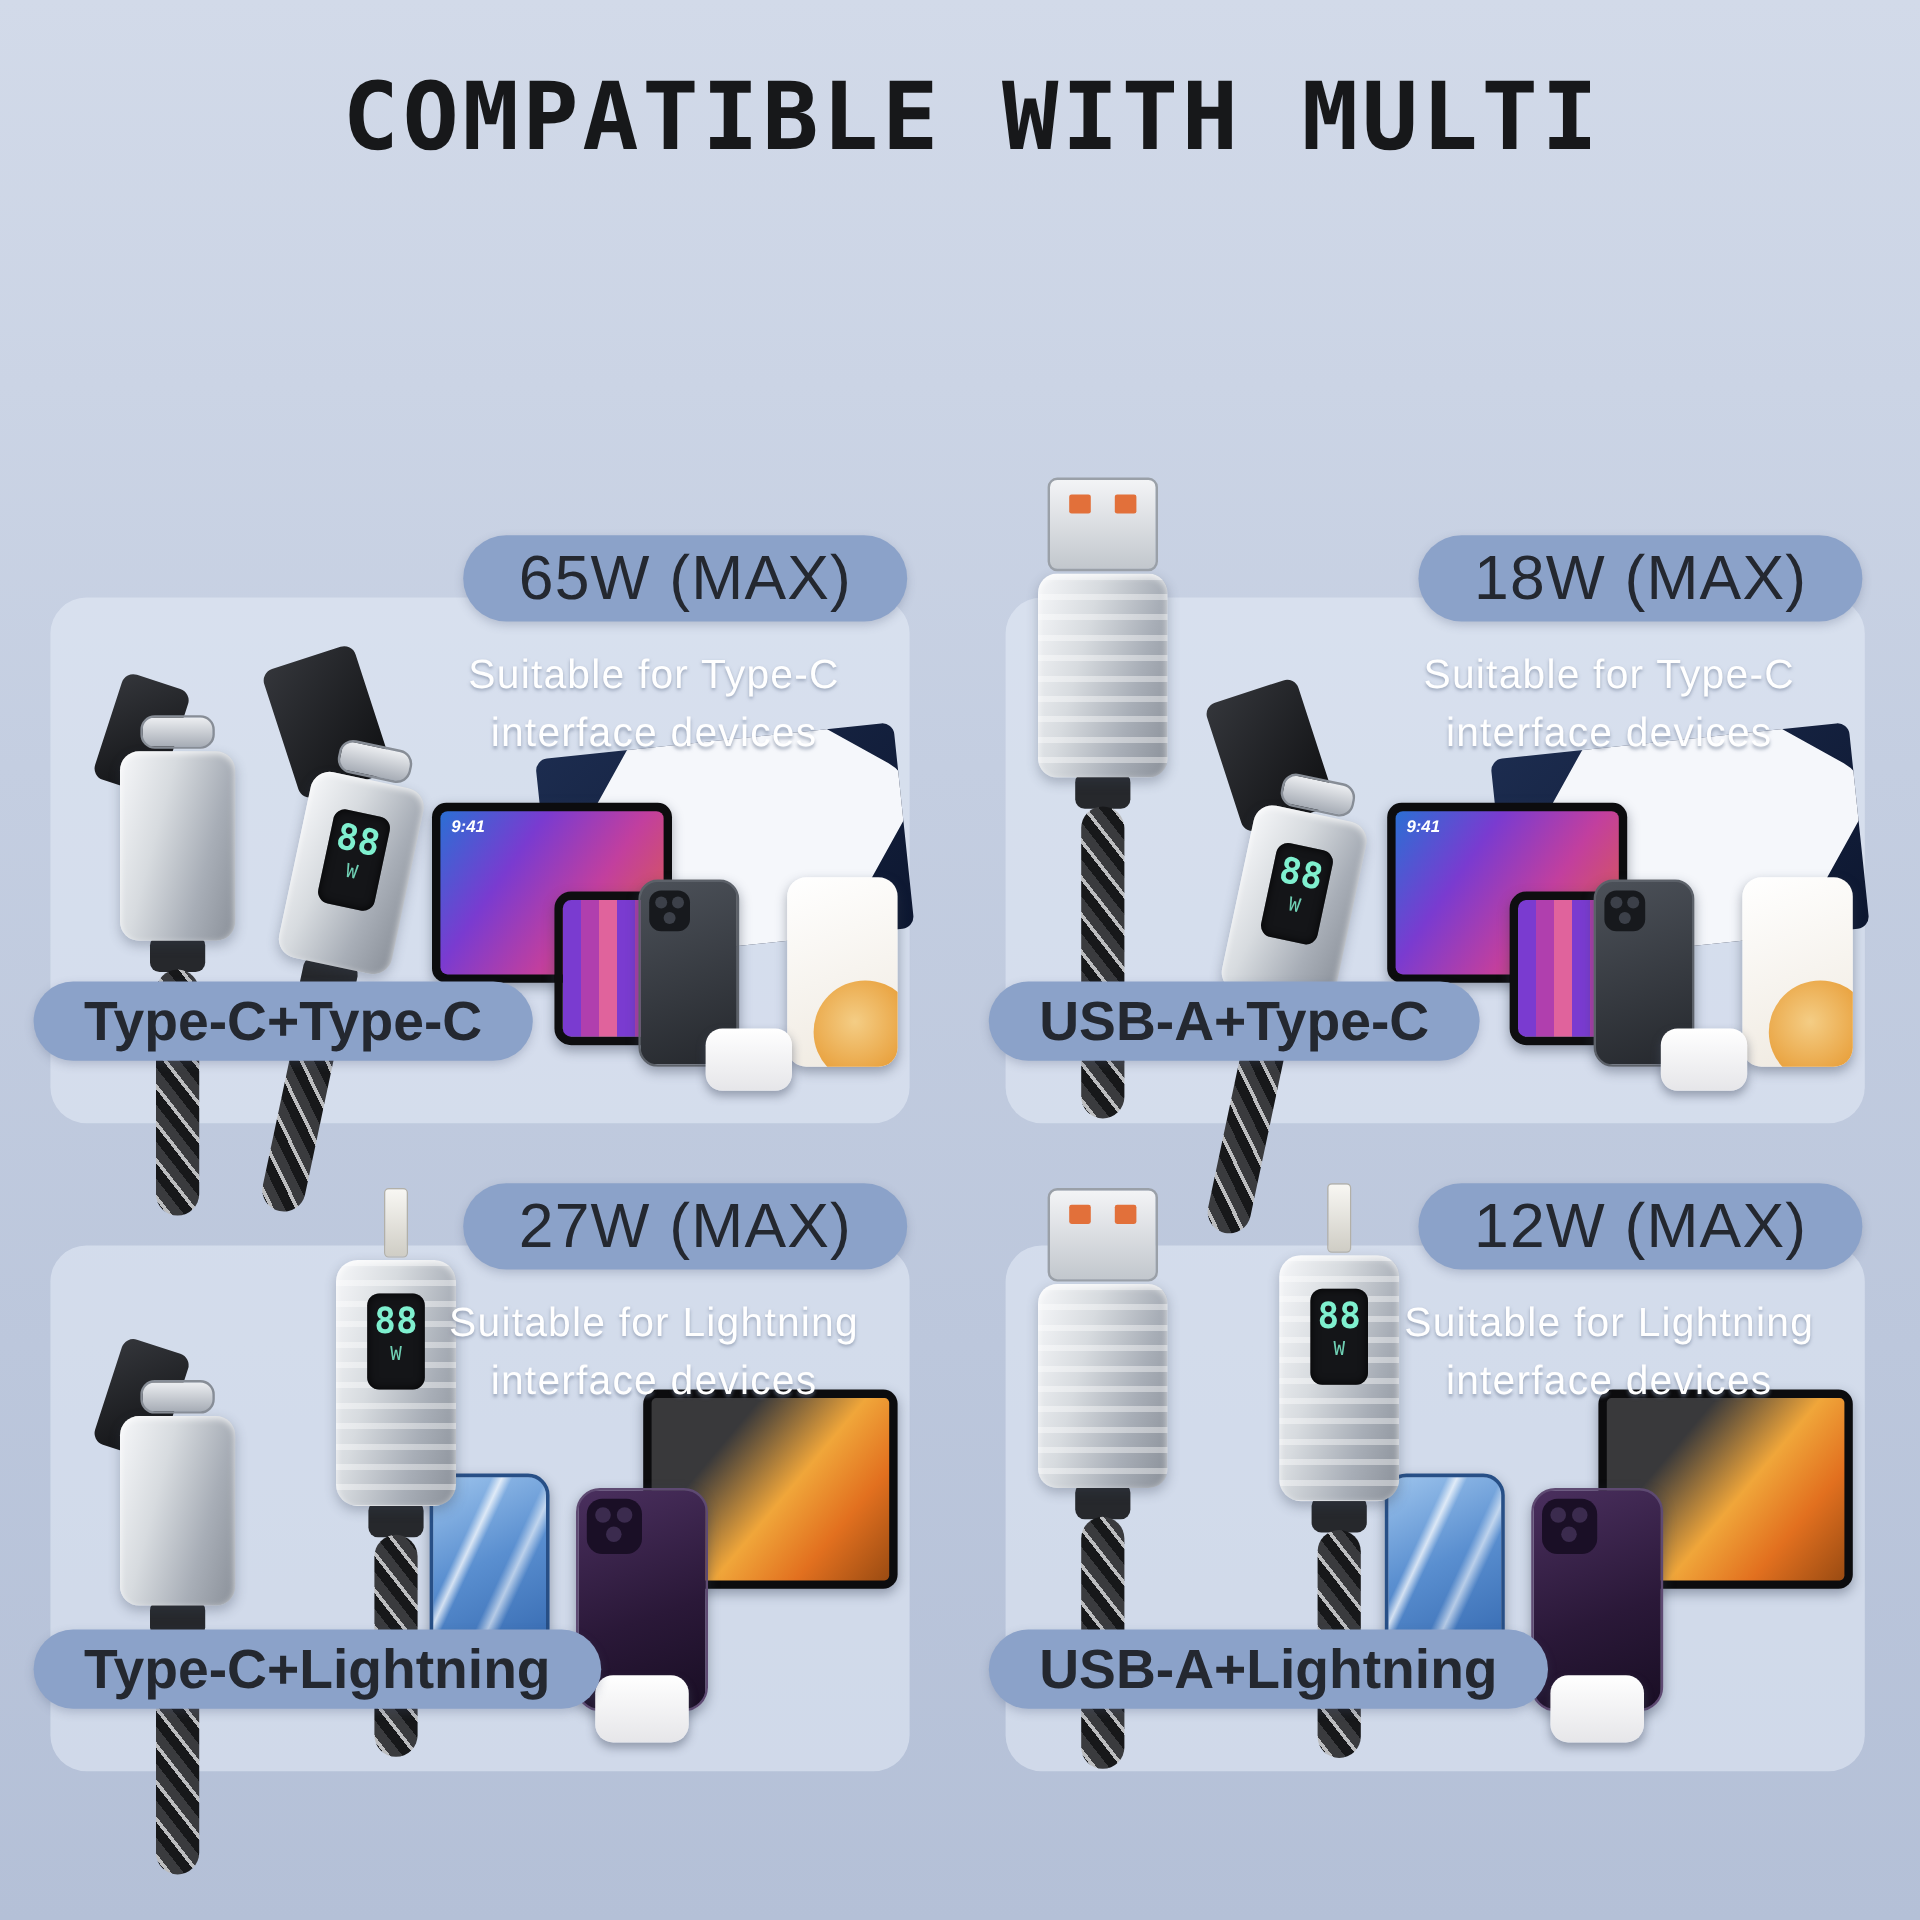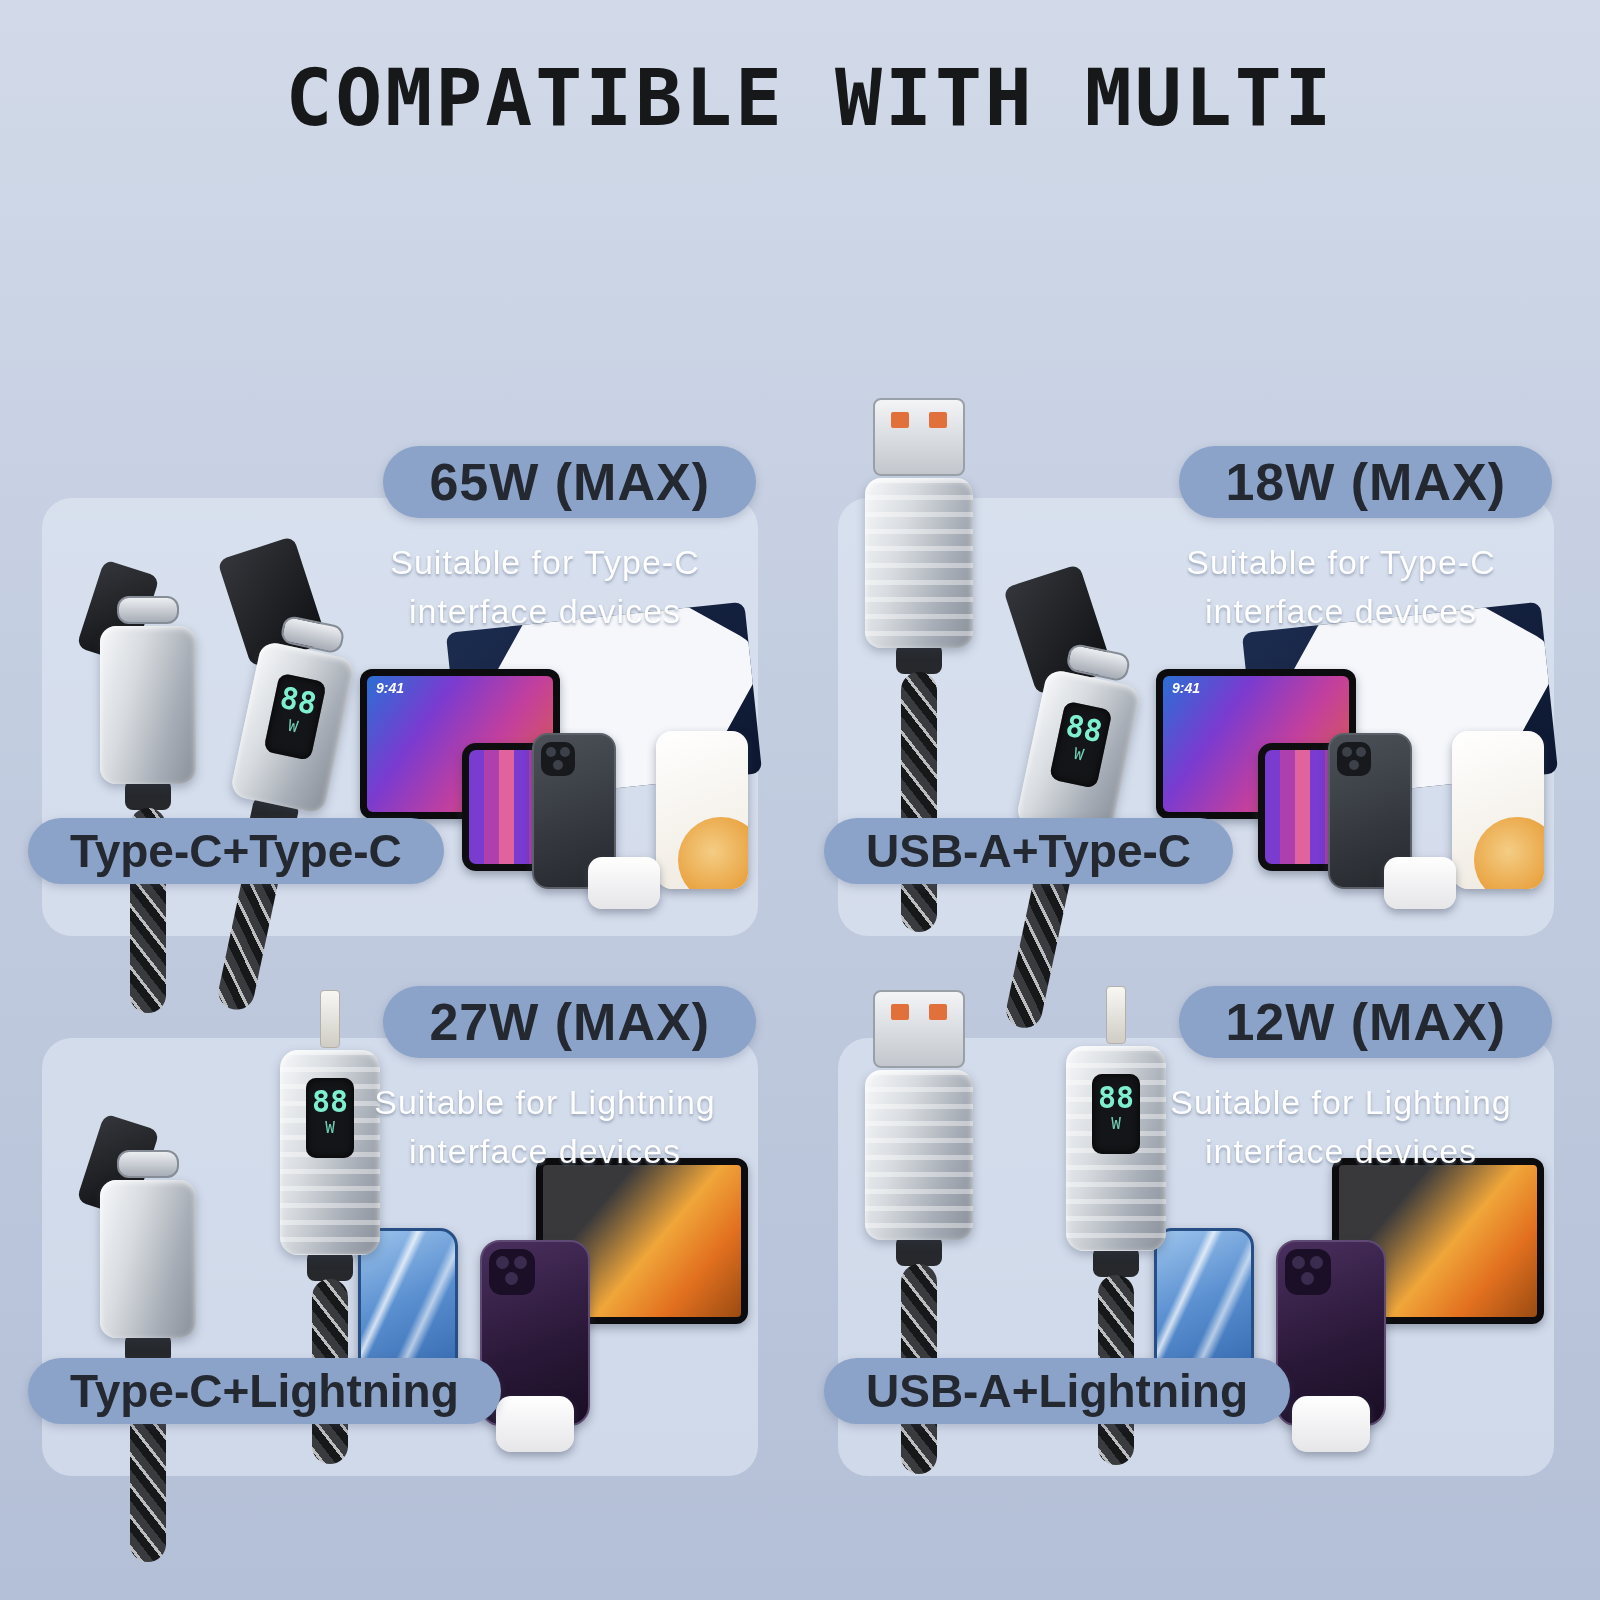--- a/index.html
+++ b/index.html
@@ -24,21 +24,21 @@
   .p3 { left:42px;  top:1038px; }
   .p4 { left:838px; top:1038px; }
 
   .card { position:absolute; inset:0; background:rgba(230,236,247,0.55); border-radius:30px; }
 
   .badge {
     position:absolute; top:-52px; right:2px; height:72px; padding:0 46px;
     background:#8ba2c9; border-radius:999px; display:flex; align-items:center; justify-content:center;
     box-shadow:0 3px 8px rgba(70,85,115,.25); z-index:6;
   }
-  .badge-text { font-size:52px; font-weight:700; color:#242830; letter-spacing:1px; white-space:nowrap; }
+  .badge-text { font-size:52px; font-weight:400; color:#242830; letter-spacing:1px; white-space:nowrap; }
 
   .desc { position:absolute; top:40px; right:8px; width:410px; text-align:center; z-index:5; }
   .desc-line {
     display:block; color:#ffffff; font-size:34px; font-weight:400; line-height:1.45;
     letter-spacing:1px; text-shadow:0 2px 3px rgba(108,121,146,.6); white-space:nowrap;
   }
 
   .label-pill {
     position:absolute; left:-14px; bottom:52px; height:66px; padding:0 42px;
     background:#8ba2c9; border-radius:999px; display:flex; align-items:center;

